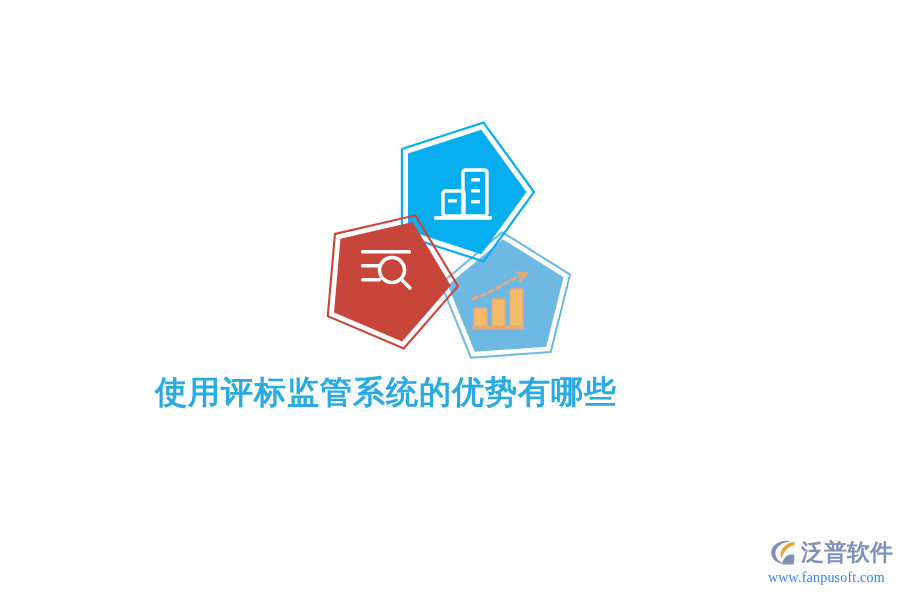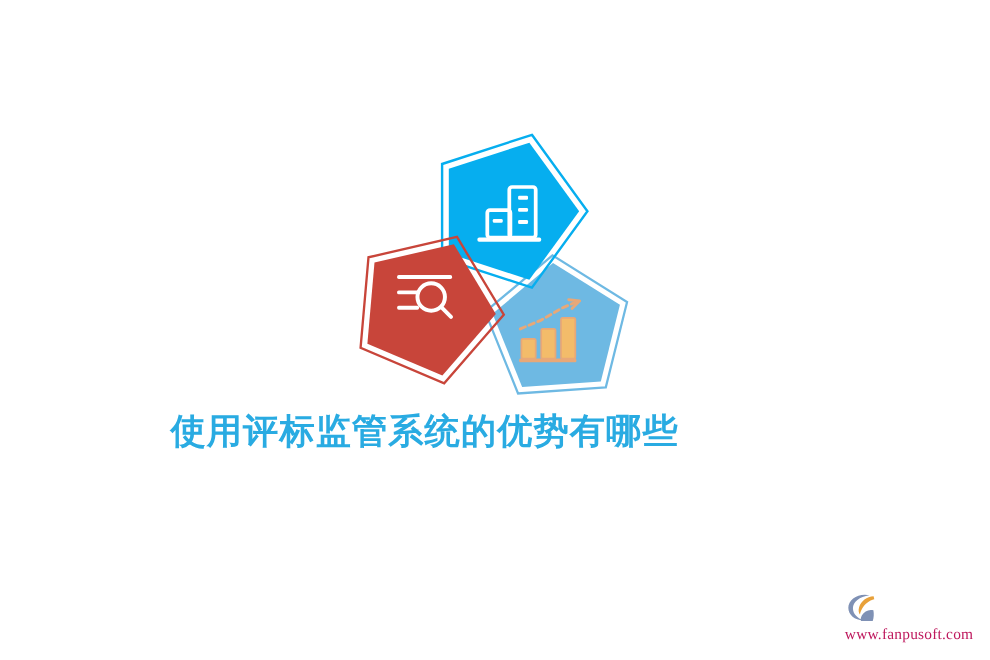--- a/index.html
+++ b/index.html
@@ -83,21 +83,21 @@
     font-size: 23px;
     font-weight: bold;
     color: #7F91B5;
     line-height: 30px;
     letter-spacing: 0px;
     white-space: nowrap;
     font-family: "DejaVu Sans", "Liberation Sans", sans-serif;
   }
   #brand-url {
     font-size: 14px;
-    color: #be185d;
+    color: #3b82f6;
     line-height: 18px;
     letter-spacing: 0.2px;
     white-space: nowrap;
     text-align: left;
     margin-top: 0px;
     font-family: "Liberation Serif", "DejaVu Serif", serif;
   }
 </style>
 </head>
 <body>
@@ -180,17 +180,18 @@
           <path d="M 22.5,4.2 C 12.5,2.0 3.2,7.8 3.2,15.6 C 3.2,22.3 9.6,27.4 17.4,27.0
                    C 11.2,25.2 7.4,21.0 7.4,16.0 C 7.4,10.2 13.2,5.6 22.5,4.2 Z" fill="#7F91B5"></path>
 
           <path d="M 26.0,17.8 C 22.0,16.6 17.6,18.6 15.6,22.4 C 14.4,24.6 14.2,26.6 14.8,27.6
                    L 25.4,27.6 C 26.4,24.8 26.6,20.8 26.0,17.8 Z" fill="#7F91B5"></path>
 
           <path d="M 26.2,5.0 C 20.0,5.4 14.6,9.4 13.0,15.0 C 12.2,17.8 12.6,20.2 13.8,21.6
                    C 14.6,17.0 17.6,12.4 22.0,9.8 C 24.0,8.6 25.6,8.0 26.8,7.8 Z" fill="#E8A13A"></path>
         </svg>
       </div>
+      <div id="brand-name">泛普软件</div>
     </div>
     <div id="brand-url">www.fanpusoft.com</div>
   </div>
 
 </div>
 
 </body></html>

